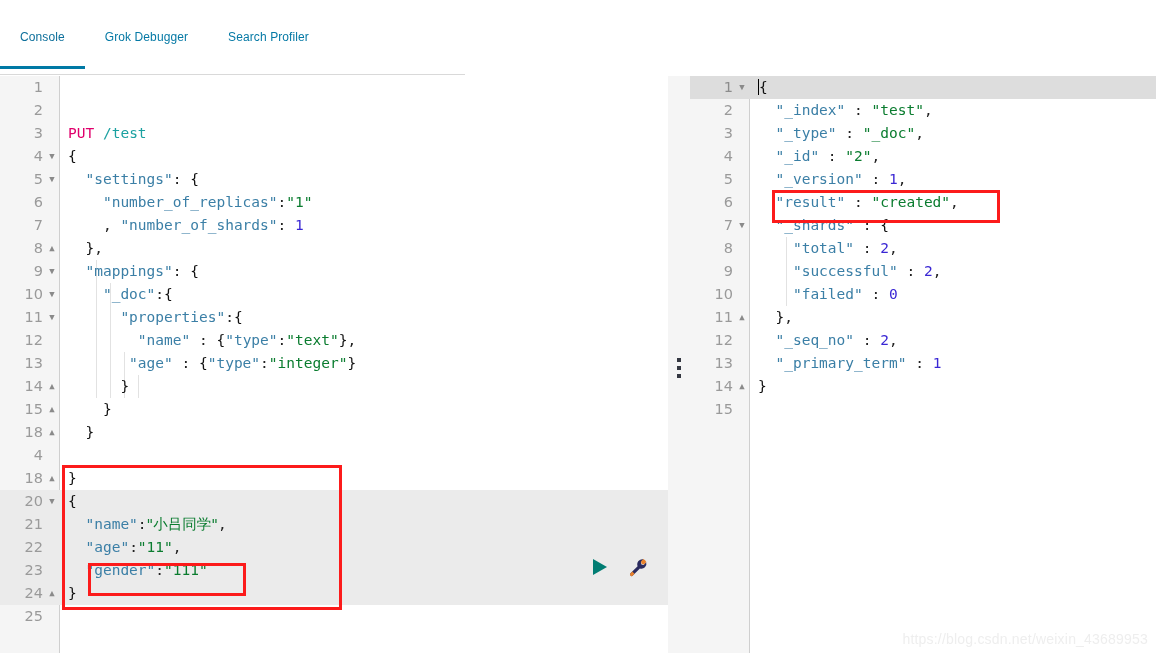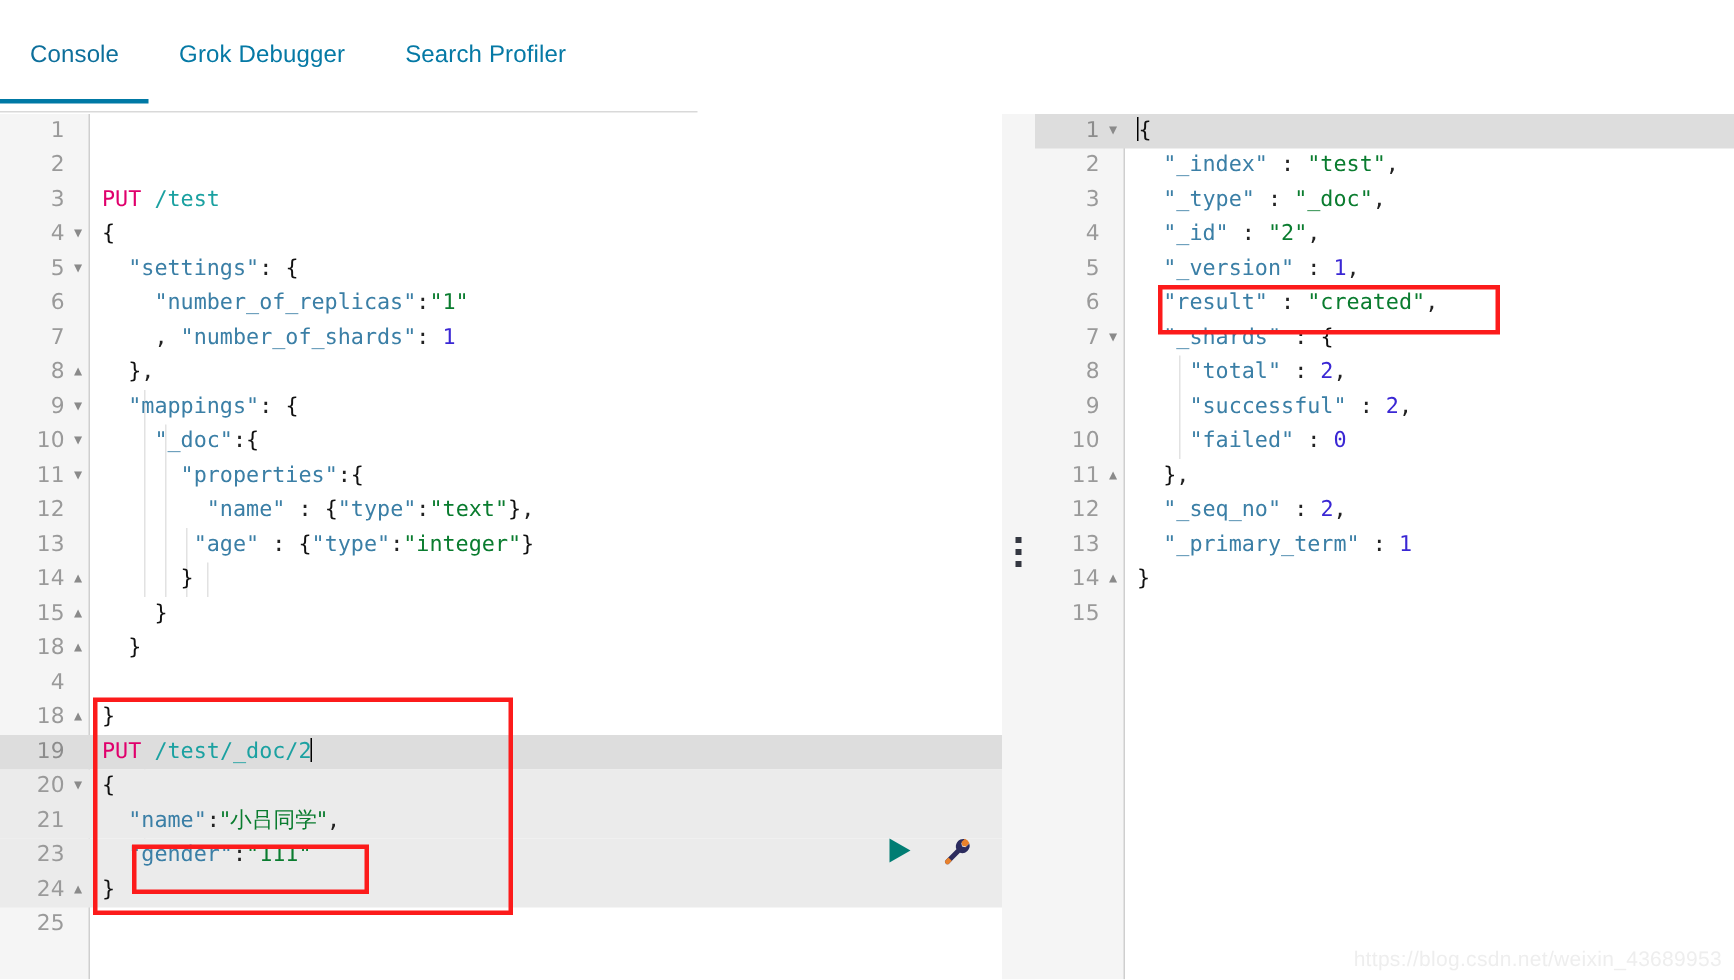--- a/index.html
+++ b/index.html
@@ -22,21 +22,21 @@
   .tabbar-underline {
     position: absolute; left: 0; top: 74px;
     width: 465px; height: 1px; background: #d9d9d9;
   }
   .tabs { position: absolute; left: 0; top: 0; display: flex; align-items: center; height: 74px; }
   .tab {
     position: relative;
     padding: 0 20px;
     height: 63px;
     display: flex; align-items: center;
-    font-size: 16px;
+    font-size: 12px;
     color: #0579a5;
     cursor: pointer;
     letter-spacing: 0.1px;
   }
   .tab.active { color: #0d6f9b; }
   .tab.active::after {
     content: "";
     position: absolute; left: 0; right: 0; bottom: 0;
     height: 3px; background: #0079a5;
   }
@@ -192,23 +192,23 @@
           <div class="ln"><div class="rowbg"></div><span class="num">9</span><span class="fold">▼</span><span class="txt">  <span class="k-key">"mappings"</span><span class="k-punct">:</span><span class="k-punct"> </span><span class="k-brace">{</span></span></div>
           <div class="ln"><div class="rowbg"></div><span class="num">10</span><span class="fold">▼</span><span class="txt">    <span class="k-key">"_doc"</span><span class="k-punct">:</span><span class="k-brace">{</span></span></div>
           <div class="ln"><div class="rowbg"></div><span class="num">11</span><span class="fold">▼</span><span class="txt">      <span class="k-key">"properties"</span><span class="k-punct">:</span><span class="k-brace">{</span></span></div>
           <div class="ln"><div class="rowbg"></div><span class="num">12</span><span class="txt">        <span class="k-key">"name"</span><span class="k-punct"> </span><span class="k-punct">:</span><span class="k-punct"> </span><span class="k-brace">{</span><span class="k-key">"type"</span><span class="k-punct">:</span><span class="k-str">"text"</span><span class="k-brace">}</span><span class="k-punct">,</span></span></div>
           <div class="ln"><div class="rowbg"></div><span class="num">13</span><span class="txt">       <span class="k-key">"age"</span><span class="k-punct"> </span><span class="k-punct">:</span><span class="k-punct"> </span><span class="k-brace">{</span><span class="k-key">"type"</span><span class="k-punct">:</span><span class="k-str">"integer"</span><span class="k-brace">}</span></span></div>
           <div class="ln"><div class="rowbg"></div><span class="num">14</span><span class="fold">▲</span><span class="txt">      <span class="k-brace">}</span></span></div>
           <div class="ln"><div class="rowbg"></div><span class="num">15</span><span class="fold">▲</span><span class="txt">    <span class="k-brace">}</span></span></div>
           <div class="ln"><div class="rowbg"></div><span class="num">18</span><span class="fold">▲</span><span class="txt">  <span class="k-brace">}</span></span></div>
           <div class="ln"><div class="rowbg"></div><span class="num">4</span><span class="txt"></span></div>
           <div class="ln"><div class="rowbg"></div><span class="num">18</span><span class="fold">▲</span><span class="txt"><span class="k-brace">}</span></span></div>
-          <div class="ln active"><div class="rowbg"></div><span class="num">19</span><span class="txt"><span class="k-method">PUT</span> <span class="k-url">/test/_doc/2</span><span class="caret"></span></span></div>
           <div class="ln block"><div class="rowbg"></div><span class="num">20</span><span class="fold">▼</span><span class="txt"><span class="k-brace">{</span></span></div>
           <div class="ln block"><div class="rowbg"></div><span class="num">21</span><span class="txt">  <span class="k-key">"name"</span><span class="k-punct">:</span><span class="k-str k-cn">"小吕同学"</span><span class="k-punct">,</span></span></div>
+          <div class="ln block"><div class="rowbg"></div><span class="num">22</span><span class="txt">  <span class="k-key">"age"</span><span class="k-punct">:</span><span class="k-str">"11"</span><span class="k-punct">,</span></span></div>
           <div class="ln block"><div class="rowbg"></div><span class="num">23</span><span class="txt">  <span class="k-key">"gender"</span><span class="k-punct">:</span><span class="k-str">"111"</span></span></div>
           <div class="ln block"><div class="rowbg"></div><span class="num">24</span><span class="fold">▲</span><span class="txt"><span class="k-brace">}</span></span></div>
           <div class="ln"><div class="rowbg"></div><span class="num">25</span><span class="txt"></span></div>
         </div>
 
       <div class="run-controls">
         <span class="play-icon">
           <svg width="20" height="20" viewBox="0 0 20 20" aria-hidden="true">
             <polygon points="3,2 17,10 3,18" fill="#017d73"></polygon>
           </svg>

